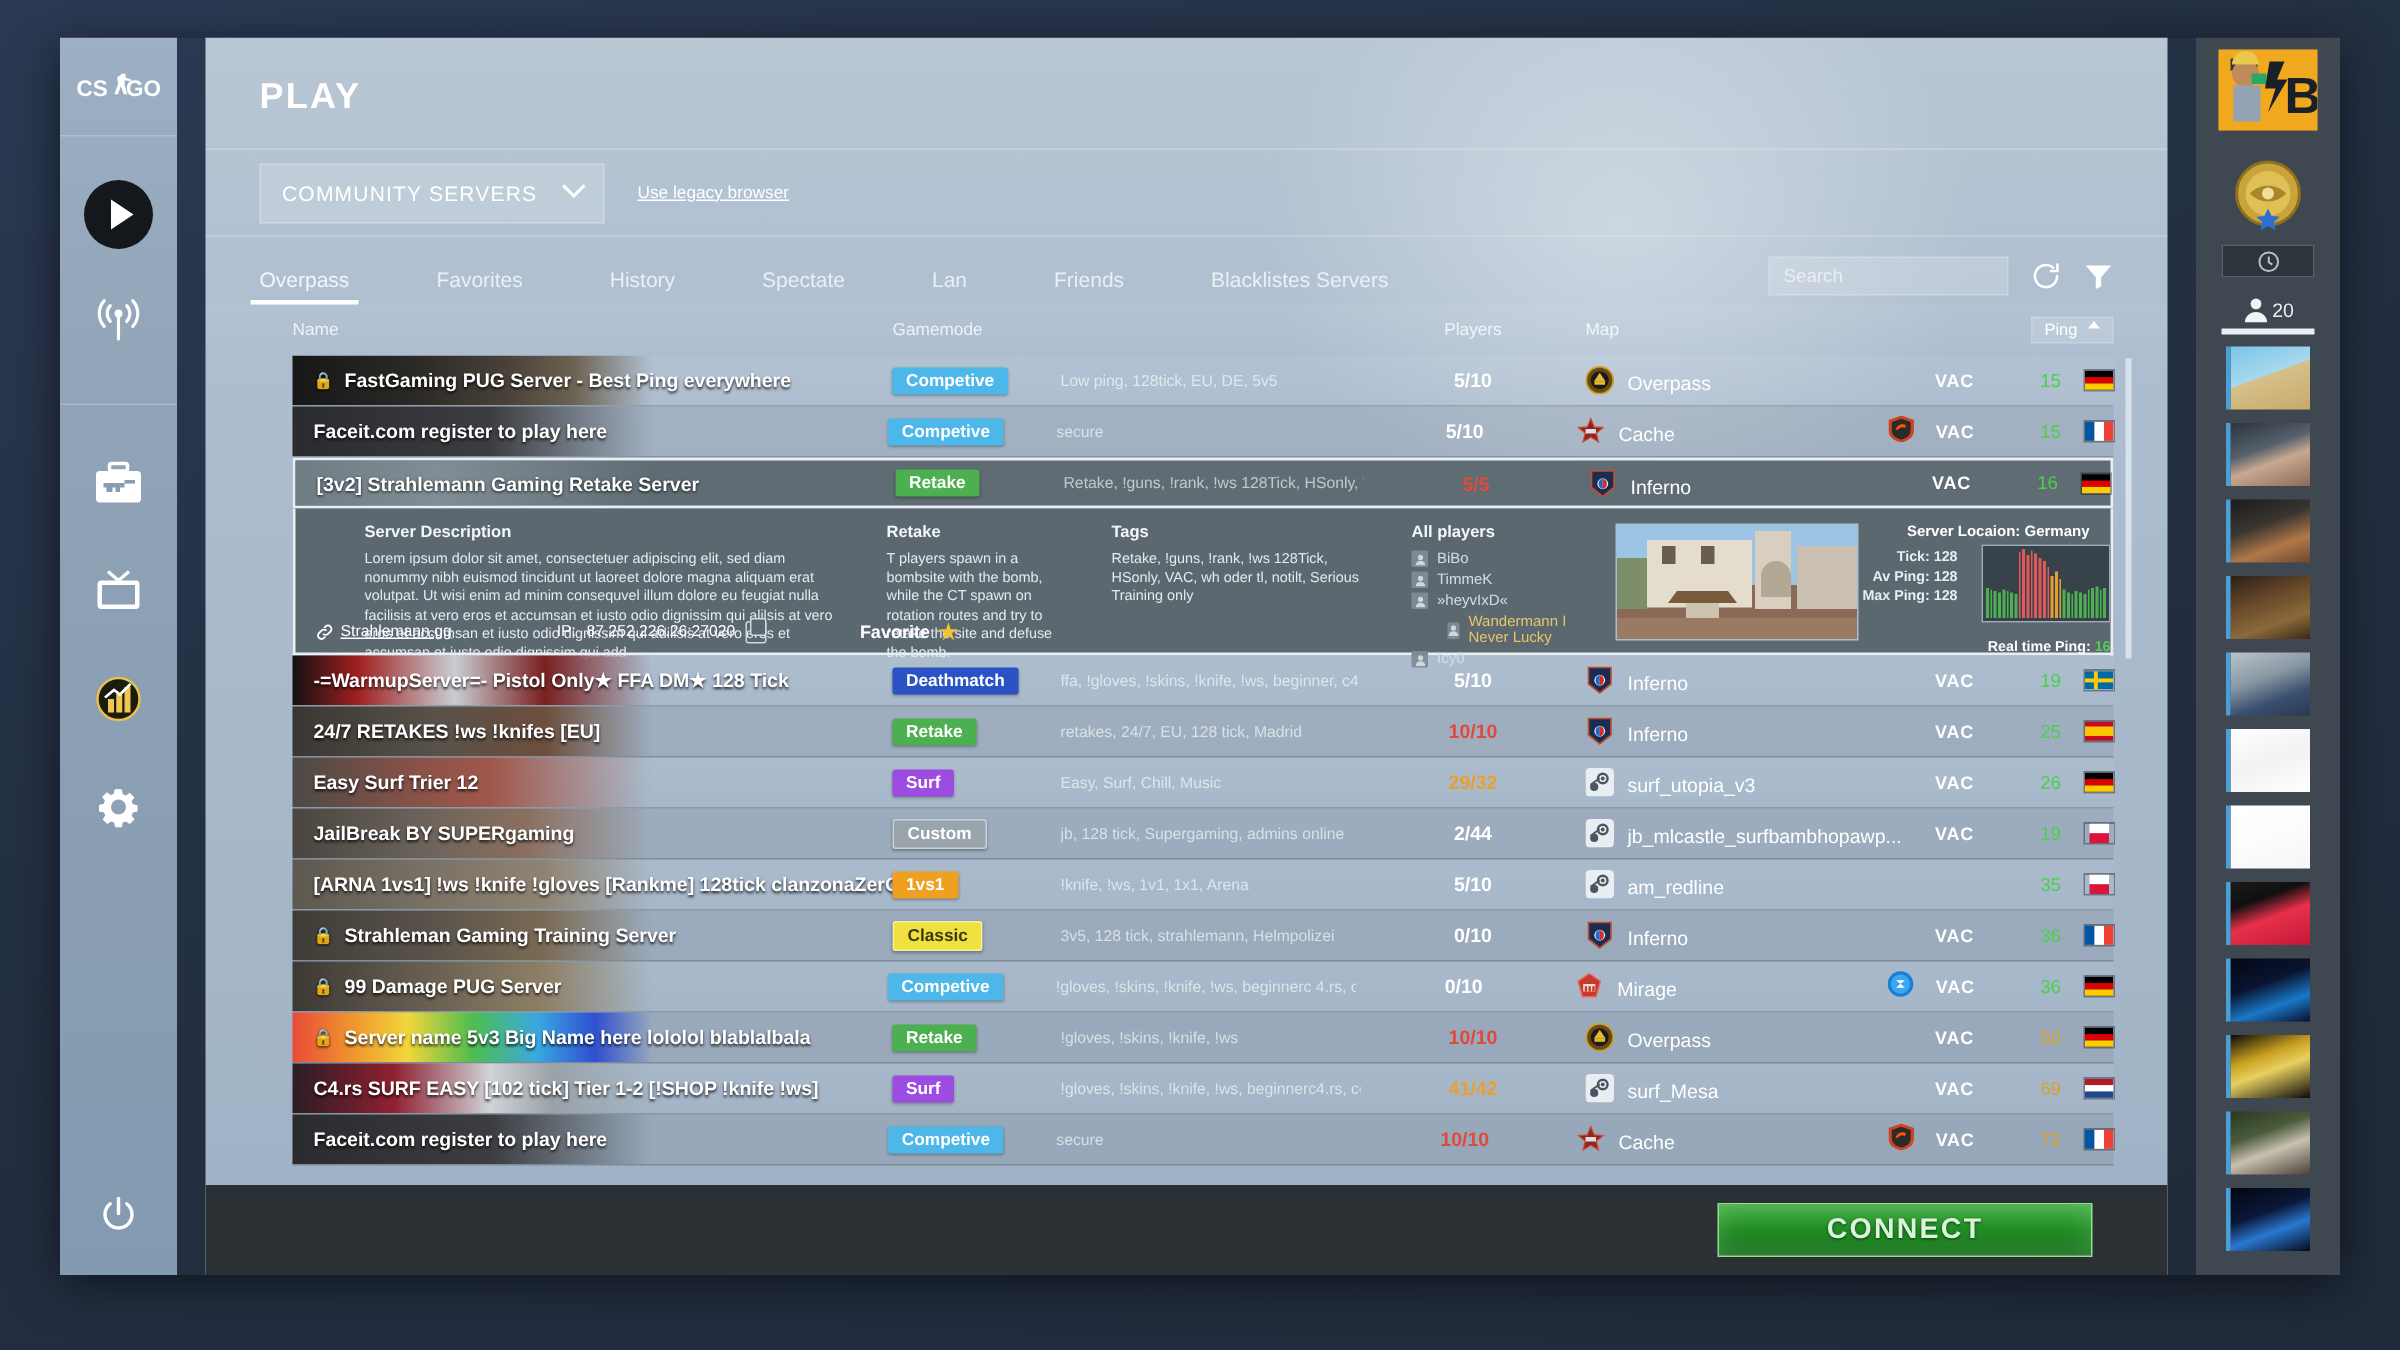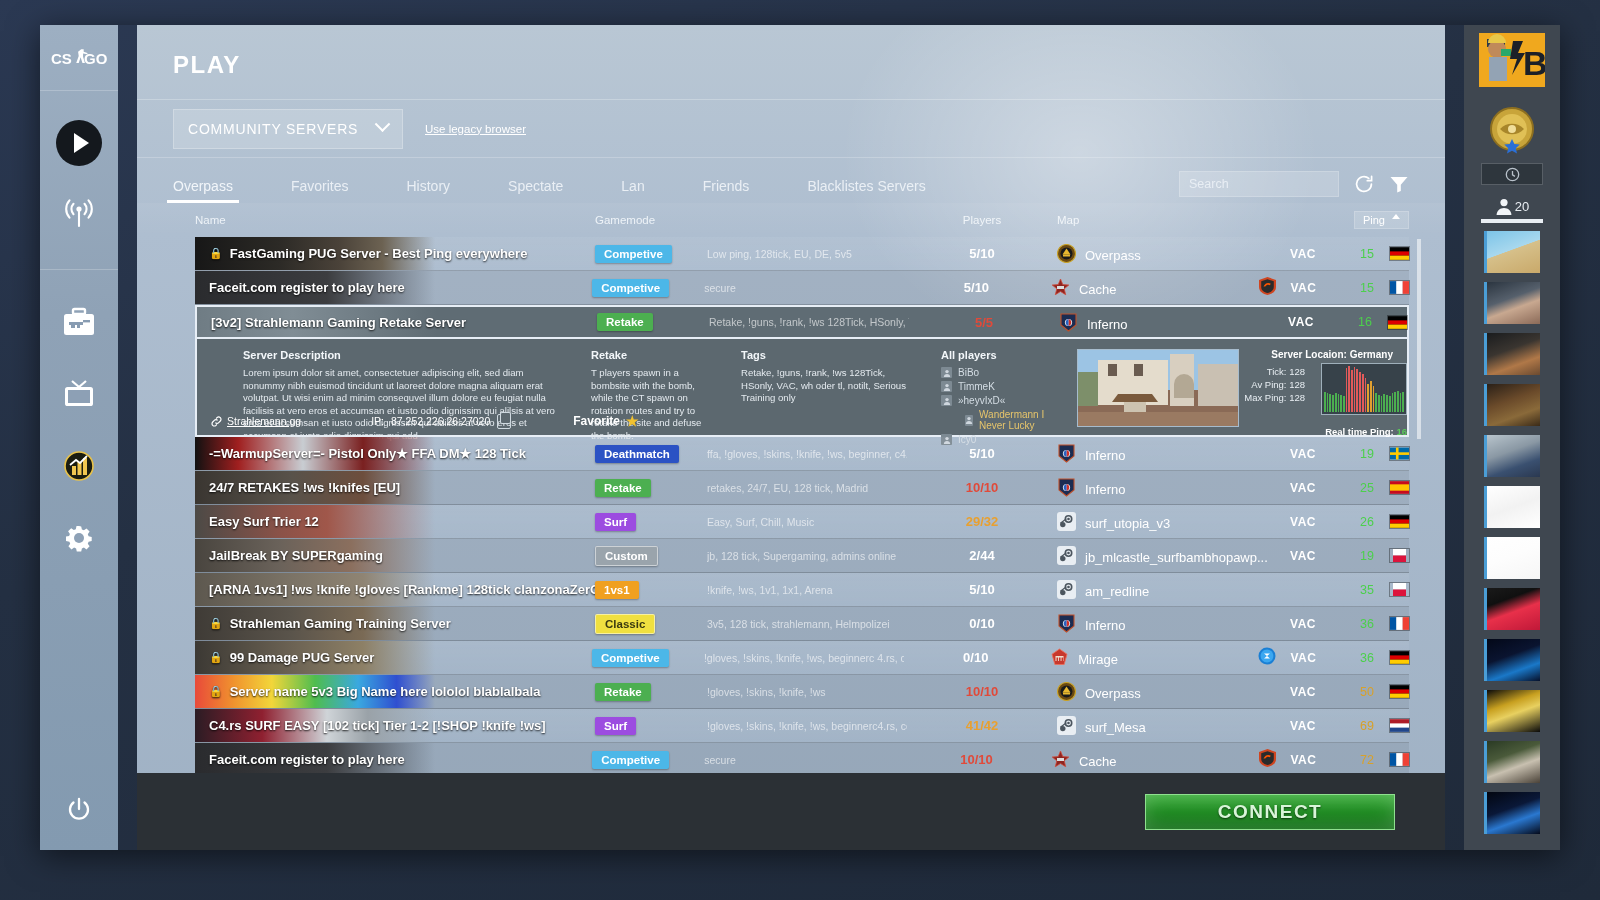--- a/index.html
+++ b/index.html
@@ -169,42 +169,42 @@
   .pl { display: flex; align-items: center; gap: 6px; font-size: 10px;
         color: #d4dde4; margin-bottom: 3px; }
   .pl.gold { color: #e7c56b; padding-left: 24px; }
   .pl-av { width: 11px; height: 11px; background: #7d8a93; border-radius: 1px;
            display:flex; align-items:center; justify-content:center; }
   .d-thumb { width: 162px; height: 78px; background: #8aa6bd; flex: none;
              position: relative; overflow: hidden; border: 1px solid rgba(255,255,255,.25); }
   .d-loc { flex: 1; padding-right: 14px; position: relative; }
   .loc-title { font-size: 10px; font-weight: bold; text-align: right; color: #fff; }
   .loc-stats { position: absolute; right: 102px; top: 16px; text-align: right;
-               font-size: 9.5px; font-weight: normal; color: #e8eef3; line-height: 13px; }
+               font-size: 9.5px; font-weight: bold; color: #e8eef3; line-height: 13px; }
   .chartbox { position: absolute; right: 0; top: 14px; width: 86px; height: 52px;
               background: #37424a; border: 1px solid #9fb0bb; display: flex;
               align-items: flex-end; gap: 1px; padding: 2px; }
   .cbar { flex: 1; }
   .rtp { position: absolute; right: 0; bottom: -2px; font-size: 9.5px;
          font-weight: bold; color: #fff; }
   .rtp span { color: #5ac85a; }
   .d-foot { position: absolute; left: 0; bottom: 6px; display: flex;
             align-items: center; padding-left: 14px; font-size: 10.5px; }
   .d-link { text-decoration: underline; color: #fff; display:flex; align-items:center; gap:5px; cursor:pointer;}
   .d-ip { margin-left: 70px; color: #fff; display:flex; align-items:center; gap: 7px;}
   .copy-btn { width: 14px; height: 15px; border: 1px solid #cfd9e0; border-radius: 2px;
               position: relative; cursor: pointer; }
   .copy-btn:after { content:""; position:absolute; left:2px; top:-3px; width:9px;height:10px;
                     border:1px solid #cfd9e0; border-radius:2px; background:#5c686f;}
   .d-fav { margin-left: 62px; display: flex; align-items: center; gap: 6px;
            font-weight: bold; font-size: 12px; cursor: pointer; }
   .star { color: #f2c230; font-size: 14px; }
 
   
-  .bottombar { height: 77px; background: #2b3035; display: flex; align-items: center;
+  .bottombar { height: 60px; background: #2b3035; display: flex; align-items: center;
                justify-content: flex-end; padding-right: 50px; }
   .connect {
     width: 250px; height: 36px;
     background: linear-gradient(180deg,#3fae3f 0%,#1f8a22 50%,#15701a 100%);
     border: 1px solid #8fe08f;
     color: #d9f5d9; font-size: 19px; font-weight: bold; letter-spacing: 1.5px;
     display: flex; align-items: center; justify-content: center; cursor: pointer;
     text-shadow: 0 1px 2px rgba(0,0,0,.6);
     box-shadow: inset 0 0 20px rgba(255,255,255,.18);
   }

